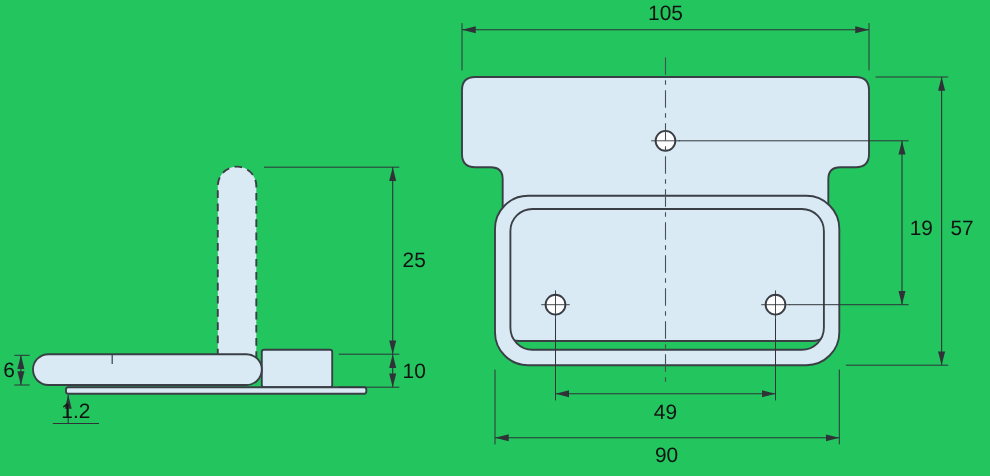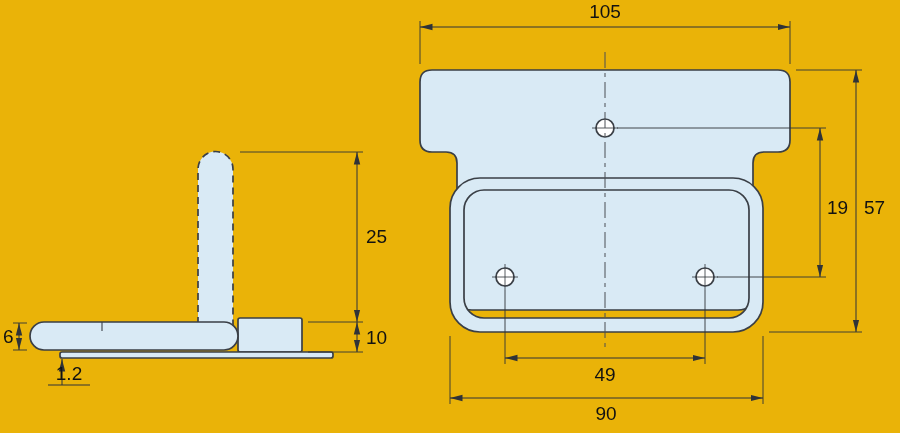--- a/index.html
+++ b/index.html
@@ -1,16 +1,16 @@
 <!DOCTYPE html>
 <html><head>
 <meta charset="utf-8">
 <style>
   html,body{margin:0;padding:0;background:#ffffff;}
-  .canvas{width:900px;height:433px;position:relative;background:#eab308;overflow:hidden;}
+  .canvas{width:900px;height:433px;position:relative;background:#22c55e;overflow:hidden;}
   svg{display:block;}
   .part{stroke:#3a3f46;stroke-width:1.7;}
   .thin{stroke:#3a3f46;stroke-width:1.1;fill:none;}
   .dim{stroke:#2f3338;stroke-width:1;fill:none;}
   .ext{stroke:#2f3338;stroke-width:0.9;fill:none;}
   .cmark{stroke:#2f3338;stroke-width:0.8;fill:none;}
   .centerline{stroke:#4a4f55;stroke-width:1;fill:none;stroke-dasharray:16 5 4 5;}
   .dashed{stroke-dasharray:7 5;}
   .dimtext{font-family:"Liberation Sans",sans-serif;font-size:19px;fill:#121212;}
 </style>

